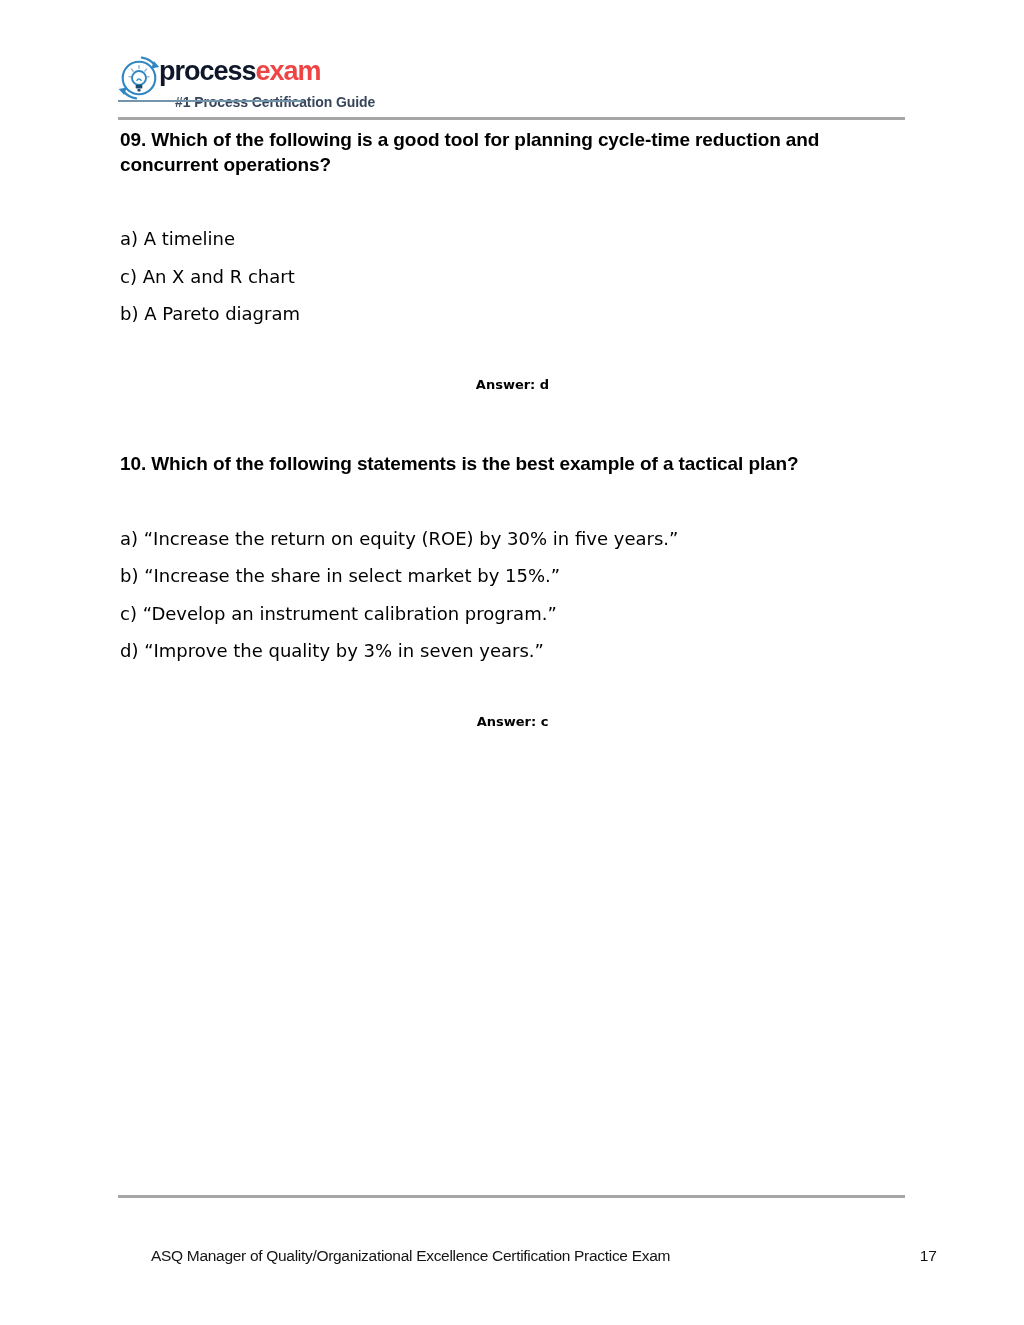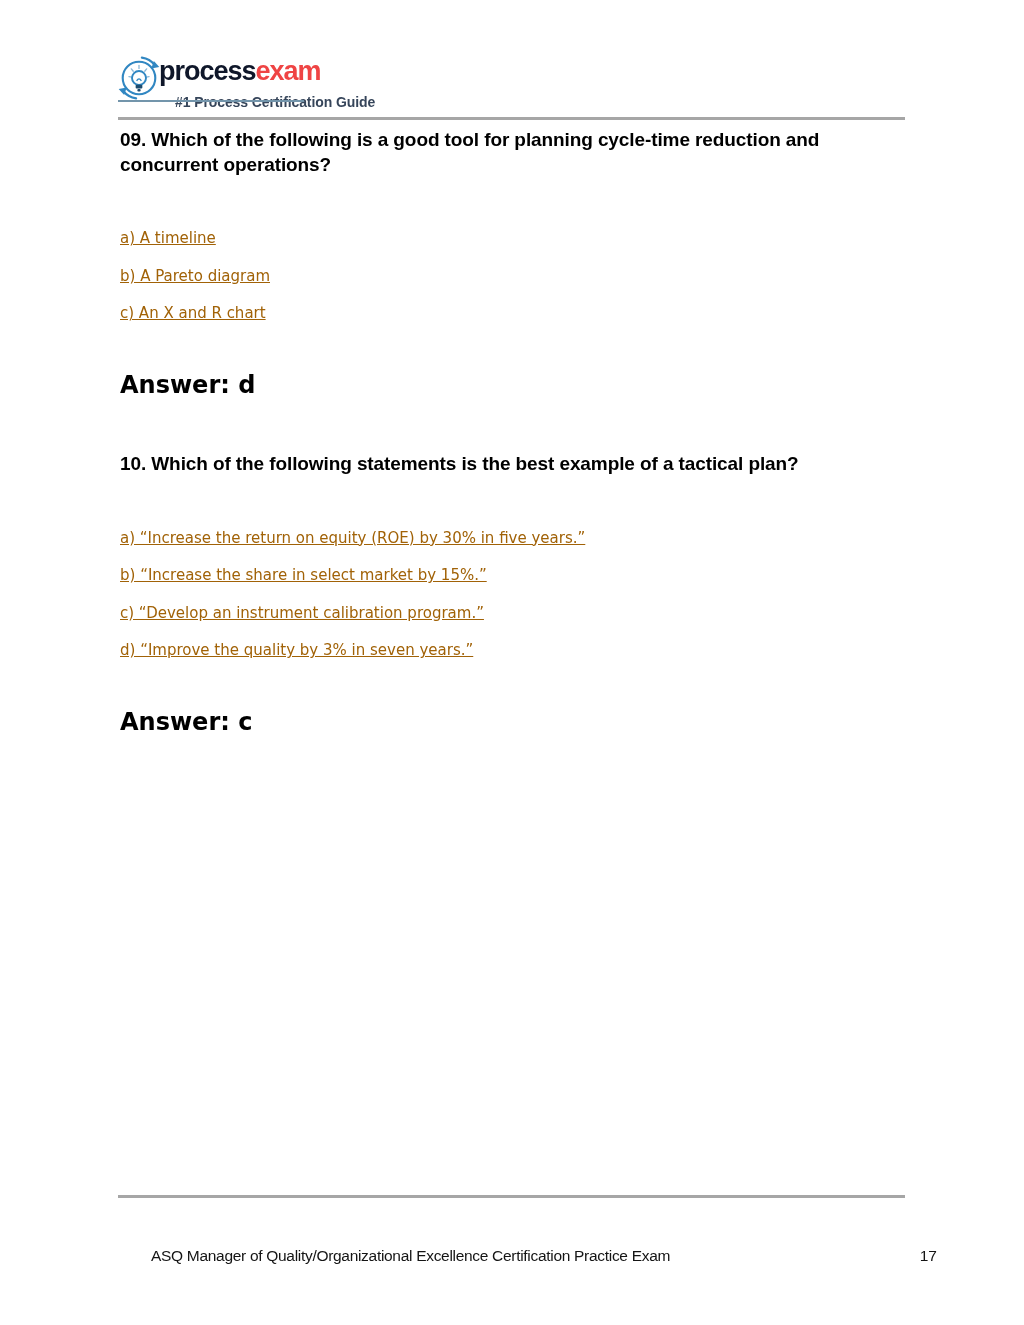--- a/index.html
+++ b/index.html
@@ -78,34 +78,34 @@
     font-size: 19px;
     line-height: 24.5px;
     letter-spacing: -0.1px;
     color: #000000;
     margin: 0;
   }
   .question-heading.second { margin-top: 56px; }
   .options { margin-top: 51px; }
   .option {
     font-family: "DejaVu Sans", sans-serif;
-    font-size: 15px;
+    font-size: 18px;
     line-height: 21px;
     margin: 0 0 16.5px 0;
-    color: #a16207;
+    color: #000000;
     white-space: nowrap;
-    text-decoration: underline;
   }
   .answer {
     font-family: "DejaVu Sans", sans-serif;
     font-weight: 700;
-    font-size: 24px;
+    font-size: 13px;
     line-height: 22px;
     margin: 50px 0 0 0;
     color: #000000;
+    text-align: center;
   }
 
   
   .footer {
     position: absolute;
     left: 119px;
     top: 1246px;
     width: 786px;
     display: flex;
     justify-content: space-between;
@@ -153,22 +153,22 @@
   <div class="logo-underline"></div>
 
   <div class="top-rule"></div>
 
   <main class="content">
 
     <h2 class="question-heading">09. Which of the following is a good tool for planning cycle-time reduction and concurrent operations?</h2>
 
     <div class="options">
       <p class="option">a) A timeline</p>
+      <p class="option">c) An X and R chart</p>
       <p class="option">b) A Pareto diagram</p>
-      <p class="option">c) An X and R chart</p>
     </div>
 
     <p class="answer">Answer: d</p>
 
     <h2 class="question-heading second">10. Which of the following statements is the best example of a tactical plan?</h2>
 
     <div class="options">
       <p class="option">a) “Increase the return on equity (ROE) by 30% in five years.”</p>
       <p class="option">b) “Increase the share in select market by 15%.”</p>
       <p class="option">c) “Develop an instrument calibration program.”</p>

